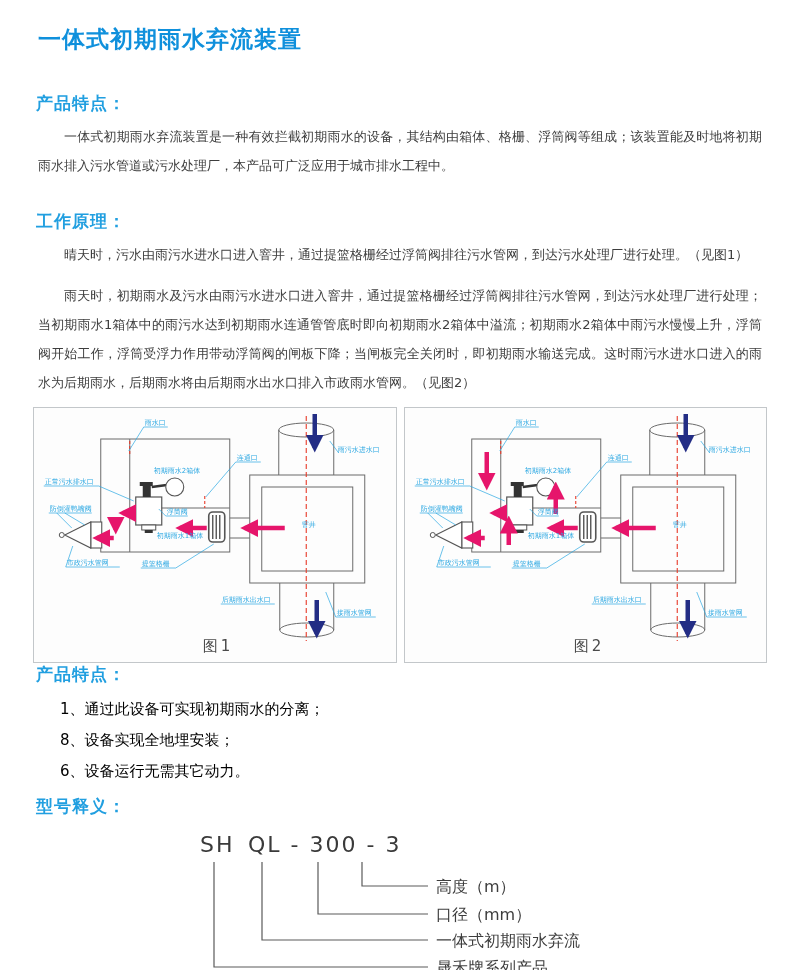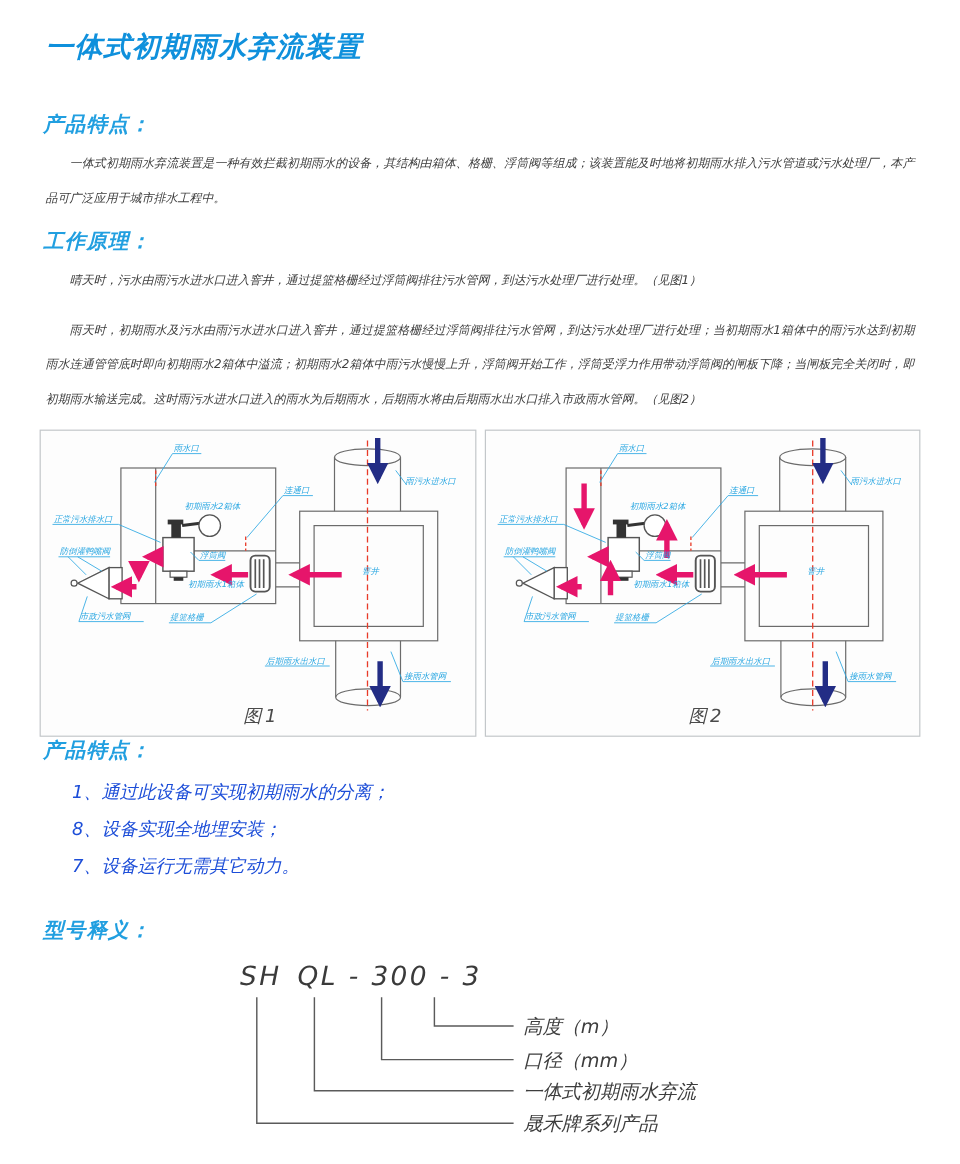--- a/index.html
+++ b/index.html
@@ -1,45 +1,45 @@
 <!DOCTYPE html>
 <html><head>
 <meta charset="utf-8">
 <style>
   * { margin:0; padding:0; box-sizing:border-box; }
   html,body { background:#ffffff; }
   .page {
     position:relative; width:800px; height:970px; background:#ffffff;
-    font-family:"DejaVu Sans","Liberation Sans",sans-serif; overflow:hidden;font-style:italic;
+    font-family:"DejaVu Sans","Liberation Sans",sans-serif; overflow:hidden;
   }
   .page-title {
     padding-top:24px; margin-left:38px;
     font-size:23px; font-weight:bold; color:#0f90dc; letter-spacing:1px;
   }
   .sec-head {
     margin-left:36px; font-size:17px; font-weight:bold; color:#219fe0; letter-spacing:1px;
   }
   .sec-head.overview { margin-top:37px; }
-  .sec-head.principle { margin-top:10px; }
+  .sec-head.principle { margin-top:30px; }
   .sec-head.features { }
-  .sec-head.model { margin-top:26px; }
+  .sec-head.model { margin-top:8px; }
   .body-p {
-    margin:7px 38px 0 38px; font-size:10px; line-height:29px; color:#3d3d3d;
+    margin:7px 38px 0 38px; font-size:13px; line-height:29px; color:#3d3d3d;
     text-indent:2em; text-align:justify;
   }
   .body-p.tight { margin-top:12px; }
   .figures-row {
     display:flex; gap:7px; margin:10px 33px 0 33px; height:256px;
   }
   .figure-box {
     flex:1; border:1px solid #c3c7ca; background:#fdfdfd; position:relative;
   }
   .figure-box svg { width:100%; height:100%; display:block; }
   .feature-list { margin:8px 38px 0 60px; list-style:none; }
-  .feature-list li { font-size:15px; line-height:31px; color:#1d4ed8; }
+  .feature-list li { font-size:15px; line-height:31px; color:#000000; }
   .model-svg { display:block; margin-top:2px; width:800px; height:160px; }
   svg text.dlabel { font-size:7px; fill:#2aa7e2; font-family:"DejaVu Sans","Liberation Sans",sans-serif; }
   svg text.dcaption { font-size:15px; fill:#4a4a4a; letter-spacing:3px; font-family:"DejaVu Sans","Liberation Sans",sans-serif; }
   svg text.mcode { font-size:22px; fill:#3a3a3a; letter-spacing:2px; font-family:"DejaVu Sans","Liberation Sans",sans-serif; }
   svg text.mlabel { font-size:16px; fill:#3d3d3d; font-family:"DejaVu Sans","Liberation Sans",sans-serif; }
   svg .gline { stroke:#6b6b6b; stroke-width:1; fill:none; }
   svg .leader { stroke:#2aa7e2; stroke-width:0.7; fill:none; }
   svg .redline { stroke:#e83a28; stroke-width:1.1; fill:none; }
 </style>
 </head>
@@ -251,21 +251,21 @@
 
         <text class="dcaption" x="168" y="243">图2</text>
       </svg>
     </div>
   </div>
 
   <div class="sec-head features">产品特点：</div>
   <ul class="feature-list">
     <li>1、通过此设备可实现初期雨水的分离；</li>
     <li>8、设备实现全地埋安装；</li>
-    <li>7、设备运行无需其它动力。</li>
+    <li>6、设备运行无需其它动力。</li>
   </ul>
 
   <div class="sec-head model">型号释义：</div>
 
   <svg class="model-svg" viewBox="0 0 800 160">
     <text class="mcode" x="200" y="32">SH</text>
     <text class="mcode" x="248" y="32">QL - 300 - 3</text>
 
     <g stroke="#5a5a5a" stroke-width="1.2" fill="none">
       <path d="M362,42 V66 H428"></path>

